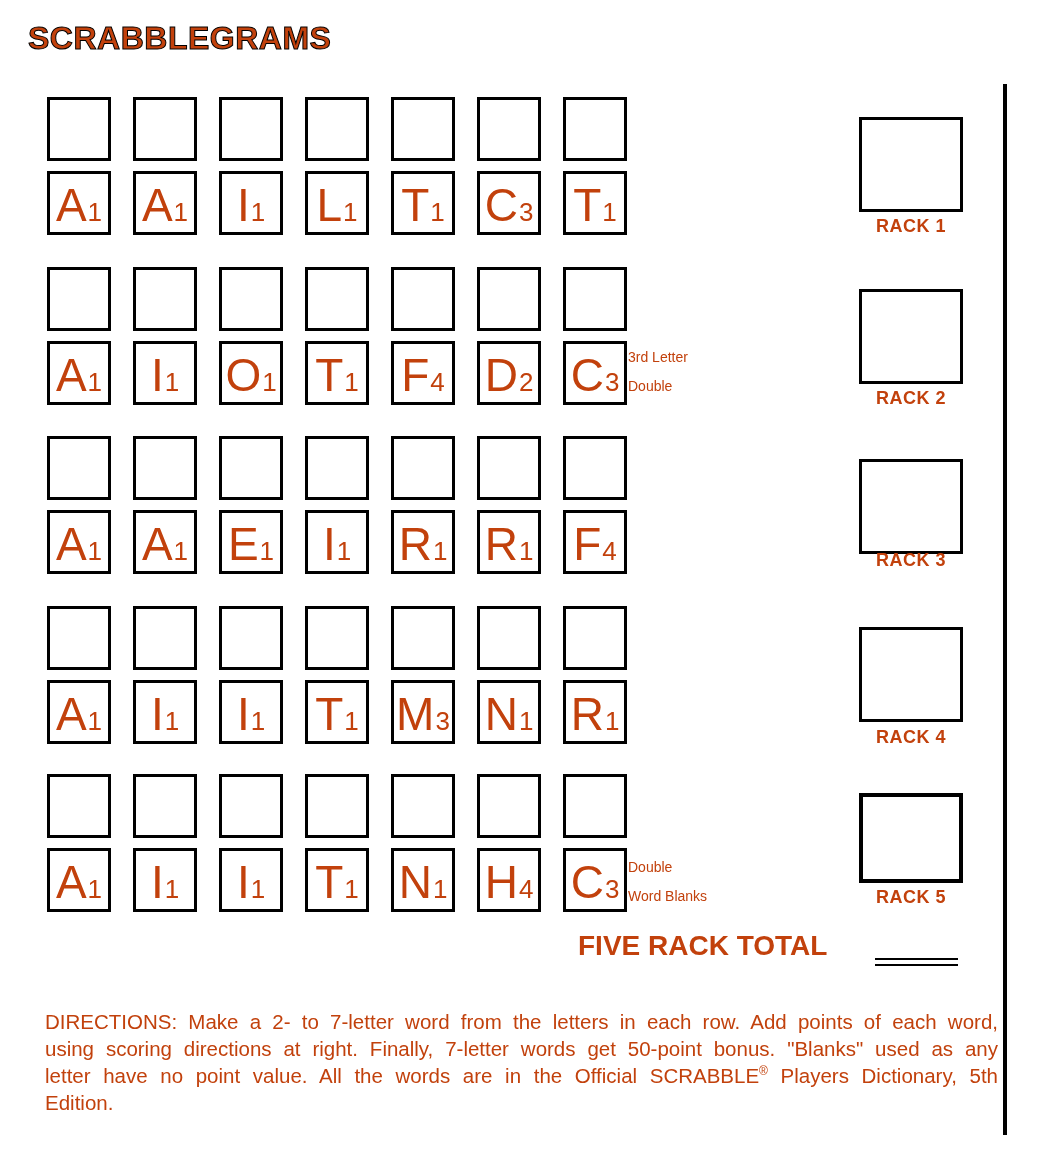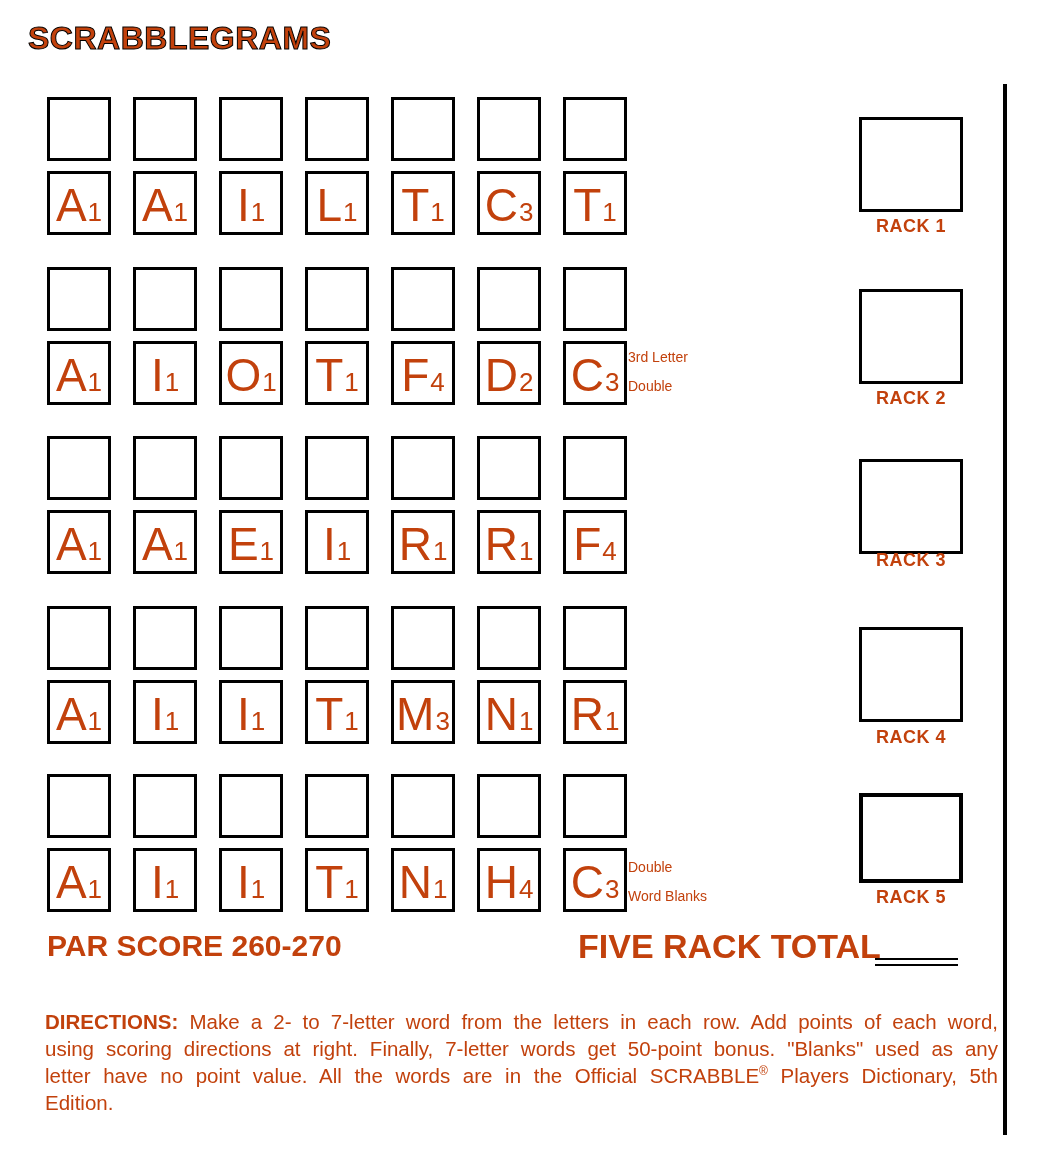--- a/index.html
+++ b/index.html
@@ -20,27 +20,27 @@
   .note-r2{top:343px}.note-r5{top:853px}
   .rack-box{position:absolute;left:859px;width:104px;height:95px;border:3px solid #000;
             box-sizing:border-box;background:#fff;}
   .rb1{top:117px}.rb2{top:289px}.rb3{top:459px}.rb4{top:627px}
   .rb5{top:793px;height:90px;border-width:4px;}
   .rack-label{position:absolute;left:849px;width:124px;text-align:center;
               font-weight:bold;font-size:18px;letter-spacing:0.5px;}
   .rl1{top:216px}.rl2{top:388px}.rl3{top:550px}.rl4{top:727px}.rl5{top:887px}
   .scores-left{position:absolute;left:47px;top:928px;font-size:30px;font-weight:bold;
                line-height:36px;white-space:nowrap;}
-  .scores-right{position:absolute;left:578px;top:928px;font-size:34px;font-weight:bold;
+  .scores-right{position:absolute;left:578px;top:928px;font-size:28px;font-weight:bold;
                 line-height:36px;white-space:nowrap;}
   .blank-line{position:absolute;left:875px;top:958px;width:83px;height:8px;
               border-top:2px solid #000;border-bottom:2px solid #000;box-sizing:border-box;}
   .directions{position:absolute;left:45px;top:1008px;width:953px;font-size:20.5px;
               line-height:27px;text-align:justify;word-spacing:4px;margin:0;}
-  .directions .dir-label{font-weight:bold;}
+  .directions .dir-label{font-weight:normal;}
   .directions sup{font-size:12px;line-height:0;}
   .vline{position:absolute;left:1003px;top:84px;width:4px;height:1051px;background:#000;}
 </style>
 </head>
 <body>
 
 <div class="page">
 
   <h1 class="title">SCRABBLEGRAMS</h1>
 
@@ -268,21 +268,20 @@
   <div class="rack-box rb2"></div>
   <div class="rack-label rl2">RACK 2</div>
   <div class="rack-box rb3"></div>
   <div class="rack-label rl3">RACK 3</div>
   <div class="rack-box rb4"></div>
   <div class="rack-label rl4">RACK 4</div>
   <div class="rack-box rb5"></div>
   <div class="rack-label rl5">RACK 5</div>
 
   <div class="scores-left">
-    <div>PAR SCORE 260-270</div>
   </div>
   <div class="scores-right">
     <div>FIVE RACK TOTAL</div>
   </div>
   <div class="blank-line"></div>
 
   <p class="directions"><span class="dir-label">DIRECTIONS:</span><span> Make a 2- to 7-letter word from the letters in each row. Add points of each word, using scoring directions at right. Finally, 7-letter words get 50-point bonus. "Blanks" used as any letter have no point value. All the words are in the Official SCRABBLE</span><sup>®</sup><span> Players Dictionary, 5th Edition.</span></p>
 
   <div class="vline"></div>
 

